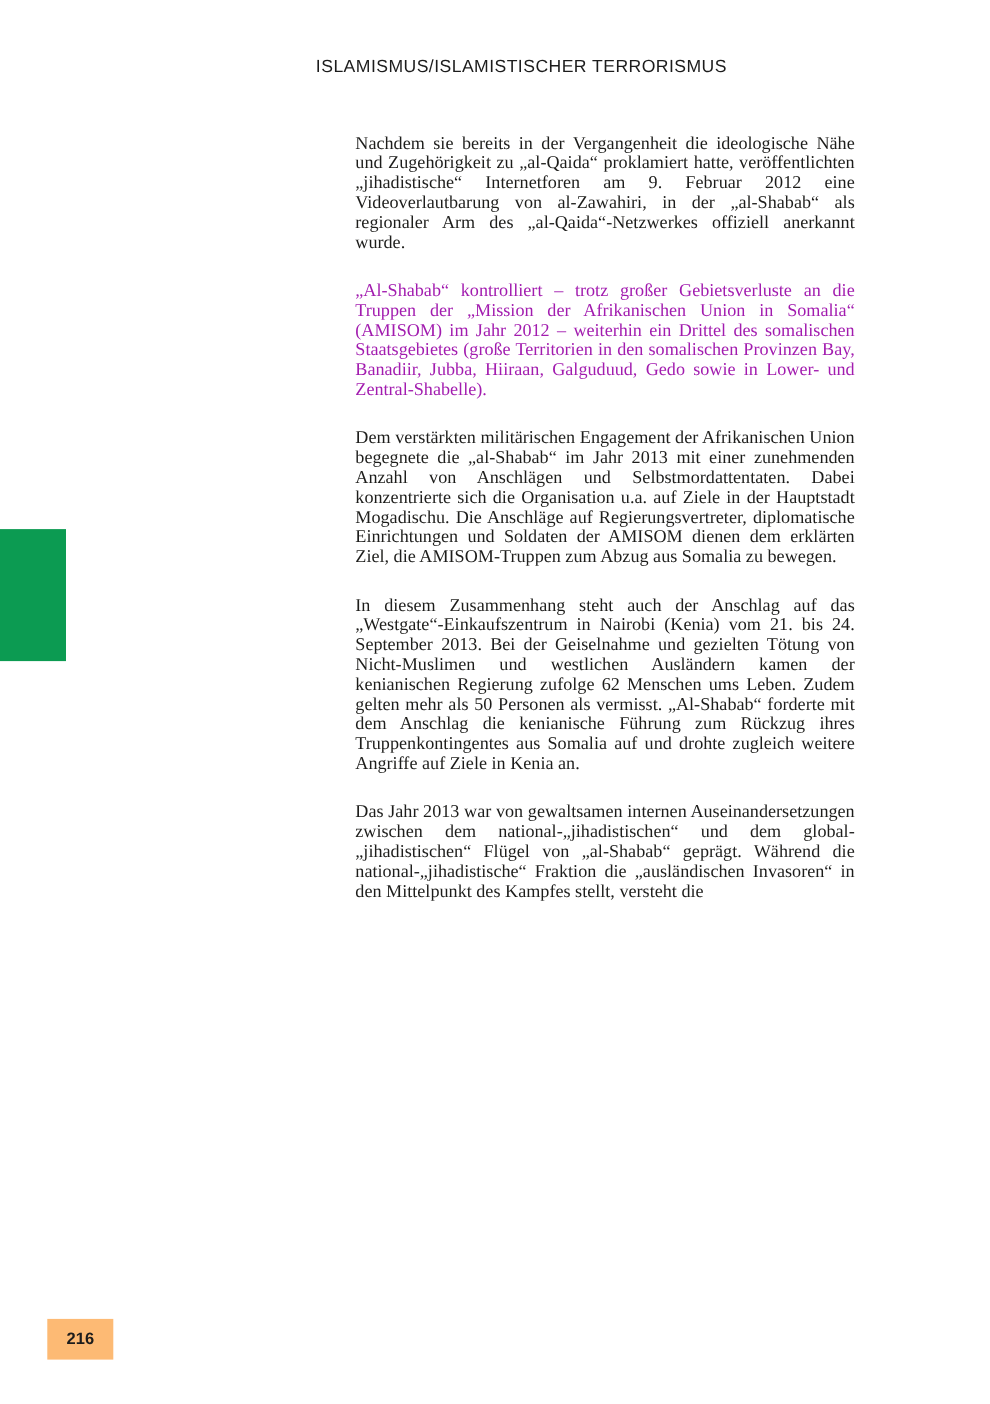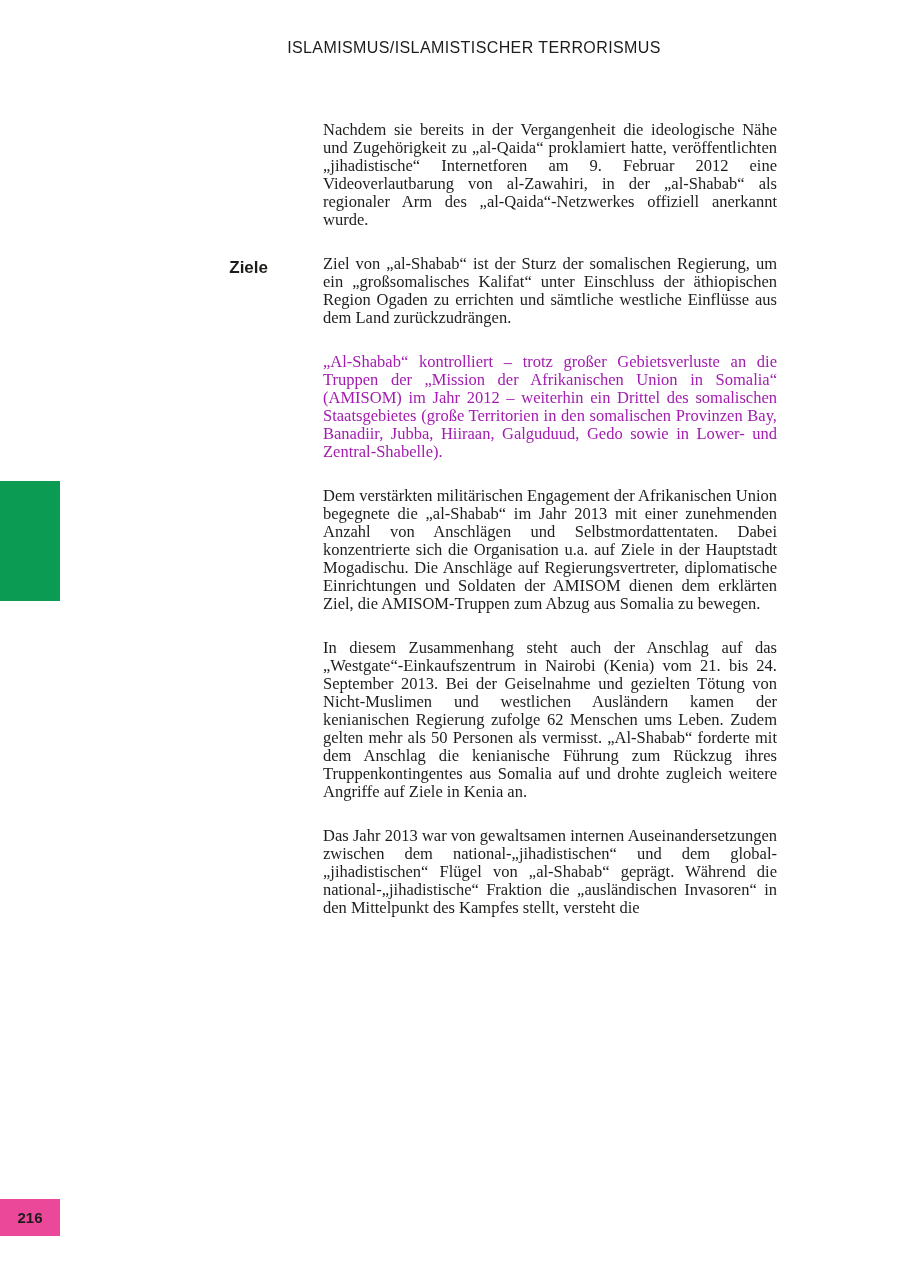--- a/index.html
+++ b/index.html
@@ -7,21 +7,21 @@
   .page {
     position: relative;
     width: 900px;
     height: 1276px;
     background: #ffffff;
     overflow: hidden;
     font-family: "Liberation Sans", sans-serif;
   }
   .running-head {
     position: absolute;
-    top: 39px;
+    top: 52px;
     left: 0;
     width: 100%;
     text-align: center;
     font-family: "Liberation Sans", sans-serif;
     font-size: 16px;
     letter-spacing: 0.4px;
     color: #1c1c1c;
     text-transform: uppercase;
     padding-left: 48px;
   }
@@ -85,38 +85,34 @@
   <div class="running-head">ISLAMISMUS/ISLAMISTISCHER TERRORISMUS</div>
 
   <div class="section-marker" style="background: rgb(12, 155, 82);"></div>
 
   <div class="content">
 
     <div class="section">
       <p class="body-paragraph" style="color: rgb(29, 29, 27);">Nachdem sie bereits in der Vergangenheit die ideologische Nähe und Zugehörigkeit zu „al-Qaida“ proklamiert hatte, veröffentlichten „jihadistische“ Internetforen am 9. Februar 2012 eine Videoverlautbarung von al-Zawahiri, in der „al-Shabab“ als regionaler Arm des „al-Qaida“-Netzwerkes offiziell anerkannt wurde.</p>
     </div>
 
-    <div class="section">
-      <span class="margin-label">Ziele</span>
-      <p class="body-paragraph" style="color: rgb(29, 29, 27);">Ziel von „al-Shabab“ ist der Sturz der somalischen Regierung, um ein „großsomalisches Kalifat“ unter Einschluss der äthiopischen Region Ogaden zu errichten und sämtliche westliche Einflüsse aus dem Land zurückzudrängen.</p>
-    </div>
 
     <div class="section">
       <p class="body-paragraph" style="color: #a21caf;">„Al-Shabab“ kontrolliert – trotz großer Gebietsverluste an die Truppen der „Mission der Afrikanischen Union in Somalia“ (AMISOM) im Jahr 2012 – weiterhin ein Drittel des somalischen Staatsgebietes (große Territorien in den somalischen Provinzen Bay, Banadiir, Jubba, Hiiraan, Galguduud, Gedo sowie in Lower- und Zentral-Shabelle).</p>
     </div>
 
     <div class="section">
       <p class="body-paragraph" style="color: rgb(29, 29, 27);">Dem verstärkten militärischen Engagement der Afrikanischen Union begegnete die „al-Shabab“ im Jahr 2013 mit einer zunehmenden Anzahl von Anschlägen und Selbstmordattentaten. Dabei konzentrierte sich die Organisation u.a. auf Ziele in der Hauptstadt Mogadischu. Die Anschläge auf Regierungsvertreter, diplomatische Einrichtungen und Soldaten der AMISOM dienen dem erklärten Ziel, die AMISOM-Truppen zum Abzug aus Somalia zu bewegen.</p>
     </div>
 
     <div class="section">
       <p class="body-paragraph" style="color: rgb(29, 29, 27);">In diesem Zusammenhang steht auch der Anschlag auf das „Westgate“-Einkaufszentrum in Nairobi (Kenia) vom 21. bis 24. September 2013. Bei der Geiselnahme und gezielten Tötung von Nicht-Muslimen und westlichen Ausländern kamen der kenianischen Regierung zufolge 62 Menschen ums Leben. Zudem gelten mehr als 50 Personen als vermisst. „Al-Shabab“ forderte mit dem Anschlag die kenianische Führung zum Rückzug ihres Truppenkontingentes aus Somalia auf und drohte zugleich weitere Angriffe auf Ziele in Kenia an.</p>
     </div>
 
     <div class="section">
       <p class="body-paragraph" style="color: rgb(29, 29, 27);">Das Jahr 2013 war von gewaltsamen internen Auseinandersetzungen zwischen dem national-„jihadistischen“ und dem global-„jihadistischen“ Flügel von „al-Shabab“ geprägt. Während die national-„jihadistische“ Fraktion die „ausländischen Invasoren“ in den Mittelpunkt des Kampfes stellt, versteht die</p>
     </div>
 
   </div>
 
-  <div class="page-number-badge" style="background: #ec4899;">216</div>
+  <div class="page-number-badge" style="background: #fdba74; margin-left: 43px;">216</div>
 
 </div>
 
 </body></html>

